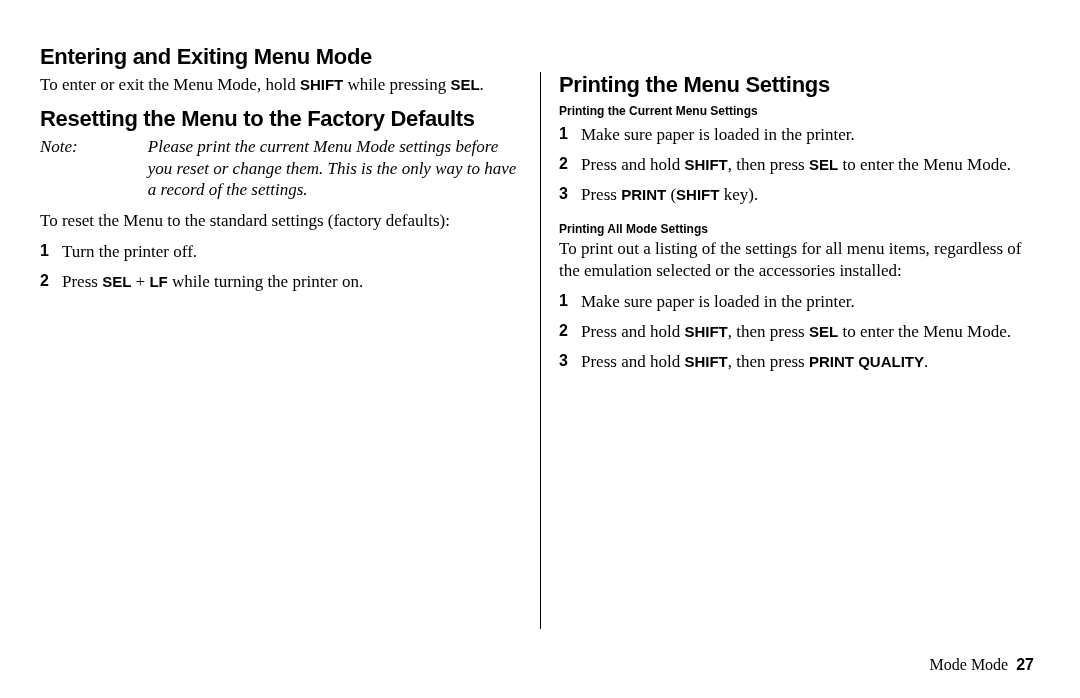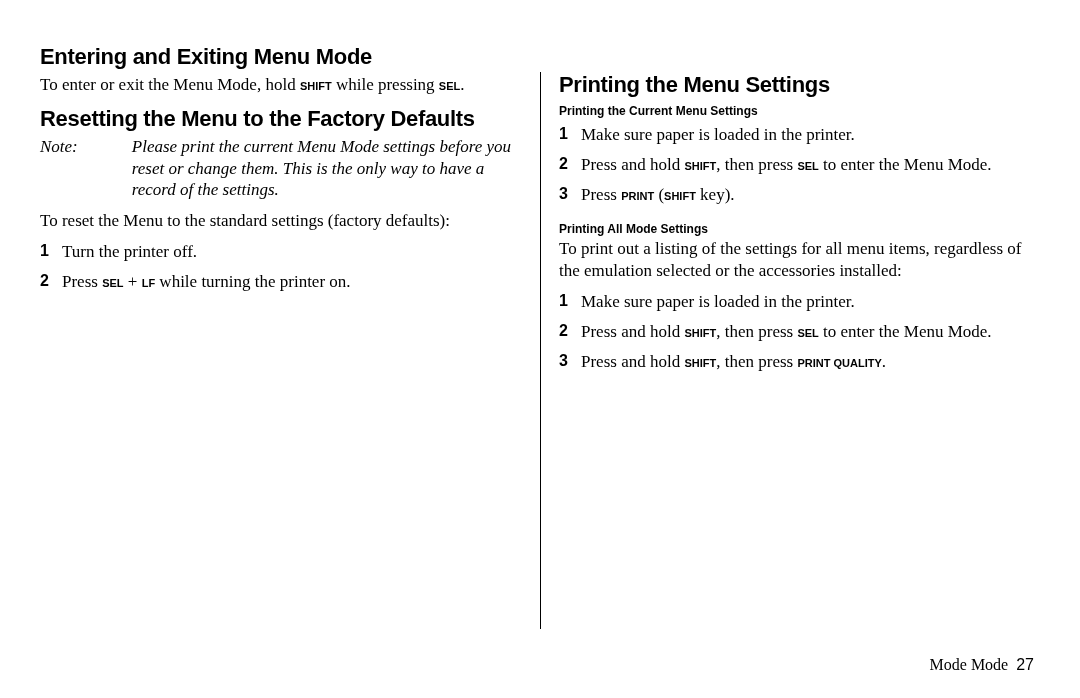--- a/index.html
+++ b/index.html
@@ -49,25 +49,25 @@
     margin: 6px 0 2px 0;
   }
   p.body {
     font-size: 17px;
     line-height: 1.25;
     margin: 2px 0 8px 0;
   }
   .bold {
     font-family: Arial, Helvetica, sans-serif;
     font-weight: 800;
-    font-size: 11px;
+    font-size: 15px;
   }
   .note-block {
     display: flex;
-    gap: 14px;
+    gap: 30px;
     font-style: italic;
     font-size: 17px;
     line-height: 1.25;
     margin: 4px 0 10px 0;
   }
   .note-label {
     flex: 0 0 auto;
   }
   .note-text {
     flex: 1 1 auto;
@@ -97,21 +97,21 @@
   }
   .footer {
     position: absolute;
     bottom: 24px;
     right: 46px;
     font-size: 16px;
     font-family: Georgia, 'Times New Roman', serif;
   }
   .footer .pn {
     font-family: Arial, Helvetica, sans-serif;
-    font-weight: 400;
+    font-weight: 700;
   }
 </style>
 </head>
 <body>
 
 <div class="page">
   <div class="columns">
 
     <div class="col left">
 

